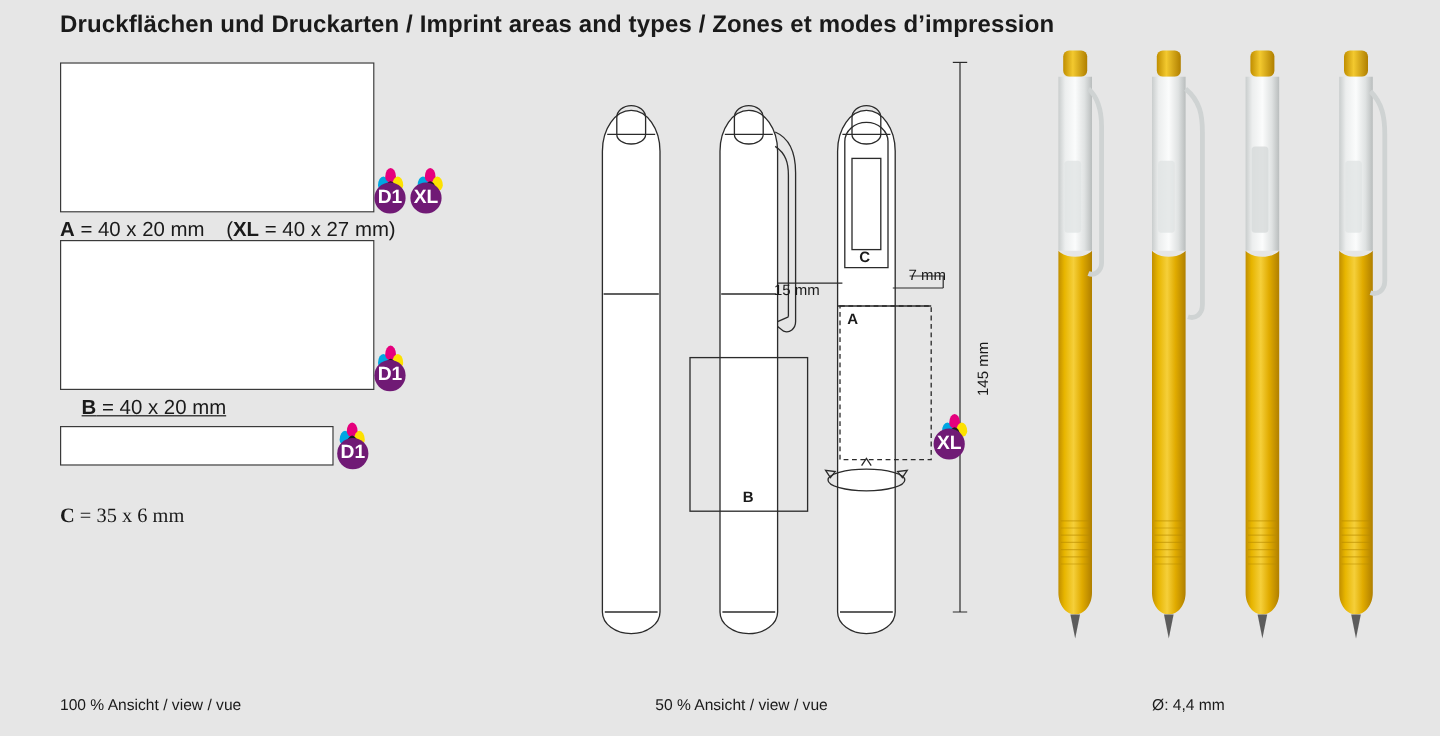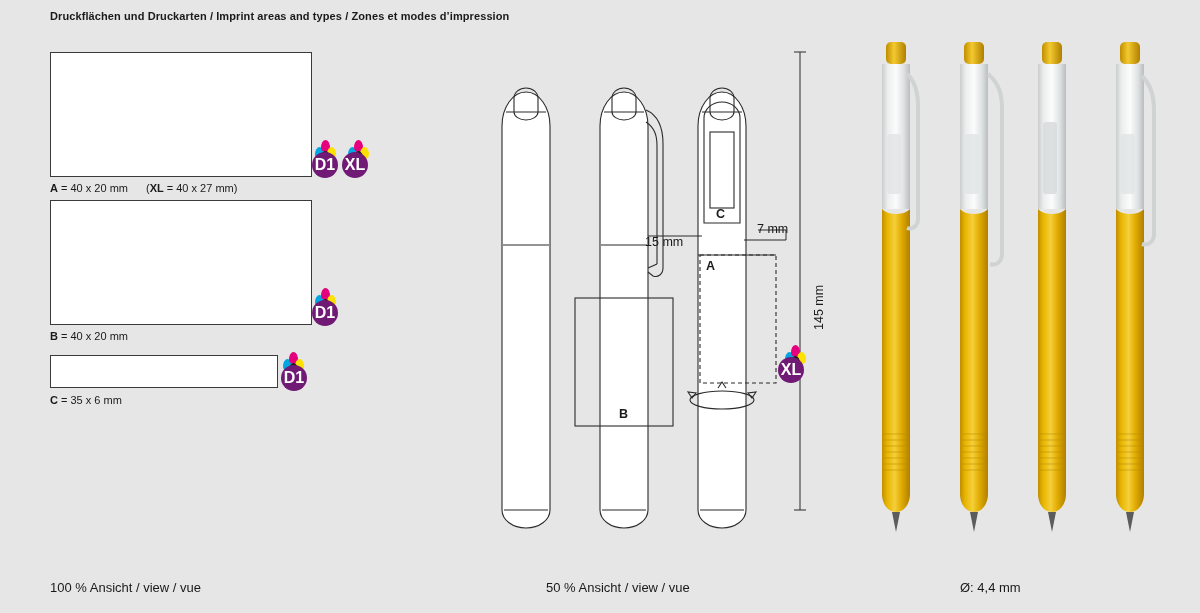--- a/index.html
+++ b/index.html
@@ -9,33 +9,33 @@
     font-family:"Liberation Sans", sans-serif;
     color:#1a1a1a;
     position:relative;
     overflow:hidden;
   }
   .abs{position:absolute;}
 
   
   #title{
     left:50px;top:10px;
-    font-size:11px;font-weight:bold;
+    font-size:20px;font-weight:bold;
     letter-spacing:0.1px;
     white-space:nowrap;
   }
 
   
   .imprint-box{
     background:#ffffff;
     border:1px solid #3a3a3a;
     box-sizing:border-box;
   }
   .caption{
-    font-size:11px;
+    font-size:17px;
     white-space:nowrap;
   }
   .caption b{font-weight:bold;}
 
   
   .cmyk{
     width:26px;height:26px;
     position:absolute;
   }
   .drop{
@@ -112,35 +112,35 @@
 <div class="abs imprint-box" style="left:50px;top:200px;width:262px;height:125px;"></div>
 
 <div class="abs cmyk" style="left:315px;top:288px;">
   <span class="drop c"></span>
   <span class="drop m"></span>
   <span class="drop y"></span>
   <span class="drop k"></span>
 </div>
 <div class="badge" style="left:312px;top:300px;">D1</div>
 
-<div class="abs caption" style="left:50px;top:330px;">
+<div class="abs caption" style="left:68px;top:330px;text-decoration:underline;">
   <b>B</b><span> = 40 x 20 mm</span>
 </div>
 
 <div class="abs imprint-box" style="left:50px;top:355px;width:228px;height:33px;"></div>
 
 <div class="abs cmyk" style="left:283px;top:352px;">
   <span class="drop c"></span>
   <span class="drop m"></span>
   <span class="drop y"></span>
   <span class="drop k"></span>
 </div>
 <div class="badge" style="left:281px;top:365px;">D1</div>
 
-<div class="abs caption" style="left:50px;top:394px;">
+<div class="abs caption" style="left:50px;top:420px;font-family:Liberation Serif, serif;">
   <b>C</b><span> = 35 x 6 mm</span>
 </div>
 
 <div class="penwrap" style="left:470px;top:40px;">
   <svg width="360" height="500" viewBox="0 0 360 500">
 
     <g>
       <path class="ln-fill" d="M32,86 a24,34 0 0 1 48,0 L80,470 a24,18 0 0 1 -48,0 Z"></path>
       <path class="ln" d="M33,205 L79,205"></path>
       <path class="ln" d="M44,58 a12,10 0 0 1 24,0 L68,72 a12,8 0 0 1 -24,0 Z"></path>

